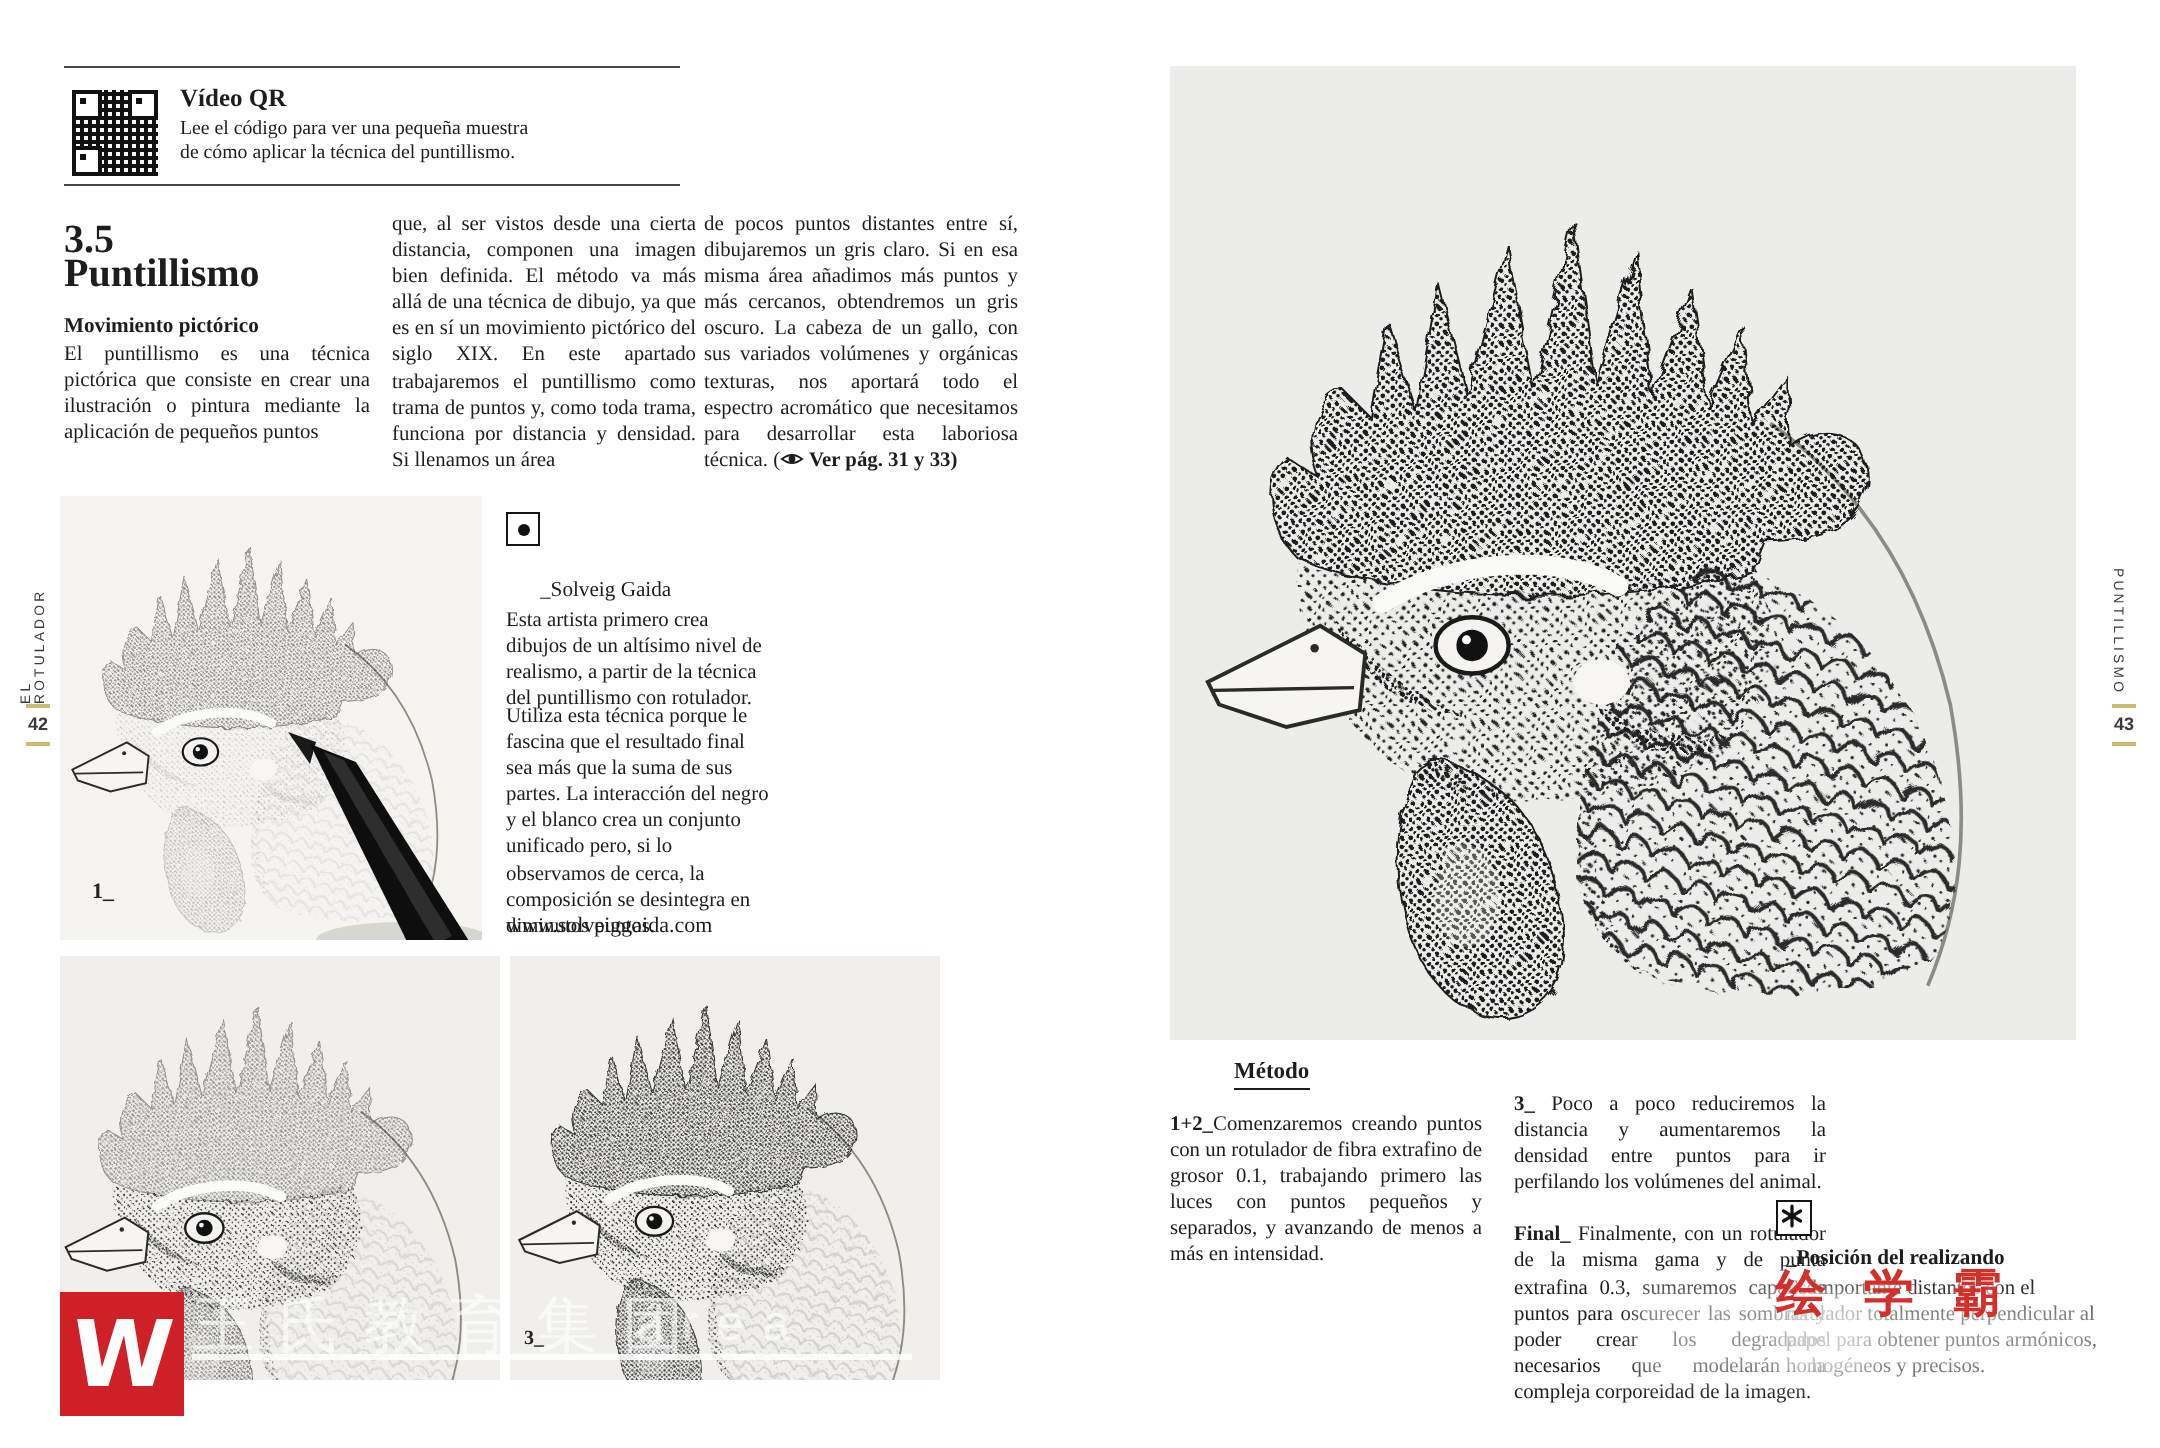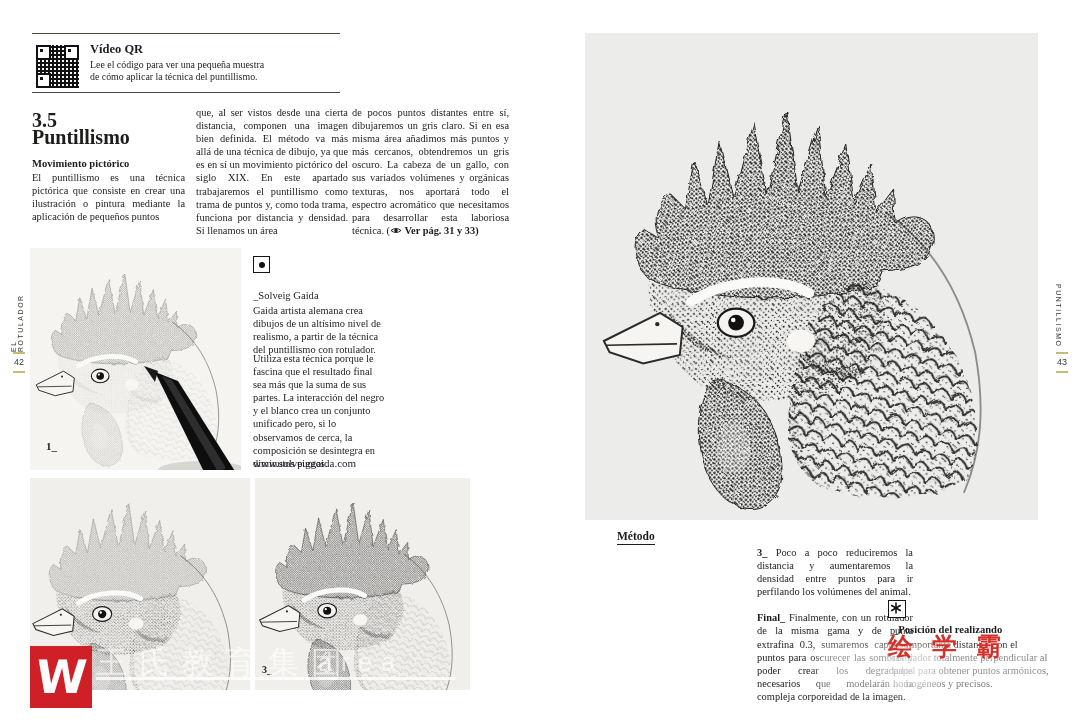--- a/index.html
+++ b/index.html
@@ -13,21 +13,21 @@
   .bodytext{font-size:10.4px;line-height:13.1px;text-align:justify}
   .ragged{text-align:left}
   .bold{font-weight:bold}
   .stepblock{margin:0 12px 13px 0}
   .steplabel{font-weight:bold}
   
   .vlabel{font-size:6.9px;letter-spacing:1.6px;color:#3c3a36;text-transform:uppercase}
   .vlabel-left{writing-mode:vertical-rl;transform:rotate(180deg)}
   .vlabel-right{writing-mode:vertical-rl}
   .olive{position:absolute;width:12px;height:2px;background:#c9bc72}
-  .pagenum{font-size:9px;font-weight:normal;color:#3c3a36}
+  .pagenum{font-size:9px;font-weight:bold;color:#3c3a36}
   
   .fig{position:absolute;overflow:hidden}
   .fig-bg1{background:#f5f4f1}
   .fig-bg2{background:#f0efec}
   .fig-main{background:#ececea}
   .figlabel{position:absolute;font-size:11px;font-weight:bold;color:#222;z-index:4}
   .rooster{position:absolute}
   .rooster svg{display:block;width:100%;height:100%}
   
   .v1 .l-comb{opacity:.5}.v1 .l-face{opacity:.2}.v1 .l-wattle{opacity:.25}.v1 .l-neck{opacity:.08}.v1 .l-shade{opacity:.15}
@@ -164,22 +164,22 @@
       <path d="M33,8 L56,17 L116,112 L88,120 Z" fill="#0e0e0e"></path>
       <path d="M40,12 L50,16 L104,104 L96,108 Z" fill="#2e2e2e"></path>
     </svg>
   </div>
   <div class="figlabel" style="left:16px;top:192px">1_</div>
 </div>
 
 <div class="iconbox" style="left:253px;top:256px;width:15px;height:15px">
   <span style="position:absolute;left:4.5px;top:4.5px;width:6px;height:6px;border-radius:50%;background:#111"></span>
 </div>
-<div class="abs" style="left:253px;top:290px;font-size:10.6px">_Solveig Gaida</div>
-<div class="abs bodytext ragged" style="left:253px;top:304px;width:132px">Gaida artista alemana crea dibujos de un altísimo nivel de realismo, a partir de la técnica del puntillismo con rotulador.</div>
+<div class="abs" style="left:270px;top:290px;font-size:10.6px">_Solveig Gaida</div>
+<div class="abs bodytext ragged" style="left:253px;top:304px;width:132px">Esta artista primero crea dibujos de un altísimo nivel de realismo, a partir de la técnica del puntillismo con rotulador.</div>
 <div class="abs bodytext ragged" style="left:253px;top:352px;width:134px">Utiliza esta técnica porque le fascina que el resultado final sea más que la suma de sus partes. La interacción del negro y el blanco crea un conjunto unificado pero, si lo observamos de cerca, la composición se desintegra en diminutos puntos.</div>
 <div class="abs" style="left:253px;top:457px;font-size:11px">www.solveiggaida.com</div>
 
 <div class="fig fig-bg2" style="left:30px;top:478px;width:220px;height:212px">
   <div class="rooster v2" style="left:-6px;top:4px;width:236px;height:236px">
   <svg viewBox="0 0 320 320" preserveAspectRatio="xMidYMid meet">
 
     <g class="l-outline">
       <path d="M212,100 C246,124 266,158 276,200 C284,244 279,274 268,300" fill="none" stroke="#8d8b86" stroke-width="1.3"></path>
     </g>
@@ -331,20 +331,21 @@
 </div>
 
 <div class="abs vlabel vlabel-right sans" style="left:1055px;top:284px;height:70px">PUNTILLISMO</div>
 <div class="olive" style="left:1056px;top:352px"></div>
 <div class="abs pagenum sans" style="left:1057px;top:357px">43</div>
 <div class="olive" style="left:1056px;top:371px"></div>
 
 <div class="abs bold" style="left:617px;top:530px;font-size:11.5px;border-bottom:1.2px solid #1d1d1b;padding-bottom:2px">Método</div>
 
 <div class="abs bodytext" style="left:585px;top:556px;width:168px">
+  <p class="stepblock"><span class="steplabel">1+2_</span><span>Comenzaremos creando puntos con un rotulador de fibra extrafino de grosor 0.1, trabajando primero las luces con puntos pequeños y separados, y avanzando de menos a más en intensidad.</span></p>
 </div>
 
 <div class="abs bodytext" style="left:757px;top:546px;width:168px">
   <p class="stepblock"><span class="steplabel">3_ </span><span>Poco a poco reduciremos la distancia y aumentaremos la densidad entre puntos para ir perfilando los volúmenes del animal.</span></p>
   <p class="stepblock"><span class="steplabel">Final_ </span><span>Finalmente, con un rotulador de la misma gama y de punta extrafina 0.3, sumaremos capas de puntos para oscurecer las sombras y poder crear los degradados necesarios que modelarán la compleja corporeidad de la imagen.</span></p>
 </div>
 
 <div class="iconbox" style="left:888px;top:600px;width:16px;height:16px">
   <svg width="16" height="16" viewBox="0 0 16 16" style="position:absolute;left:-1px;top:-1px">
     <g stroke="#111" stroke-width="1.6" stroke-linecap="round">

